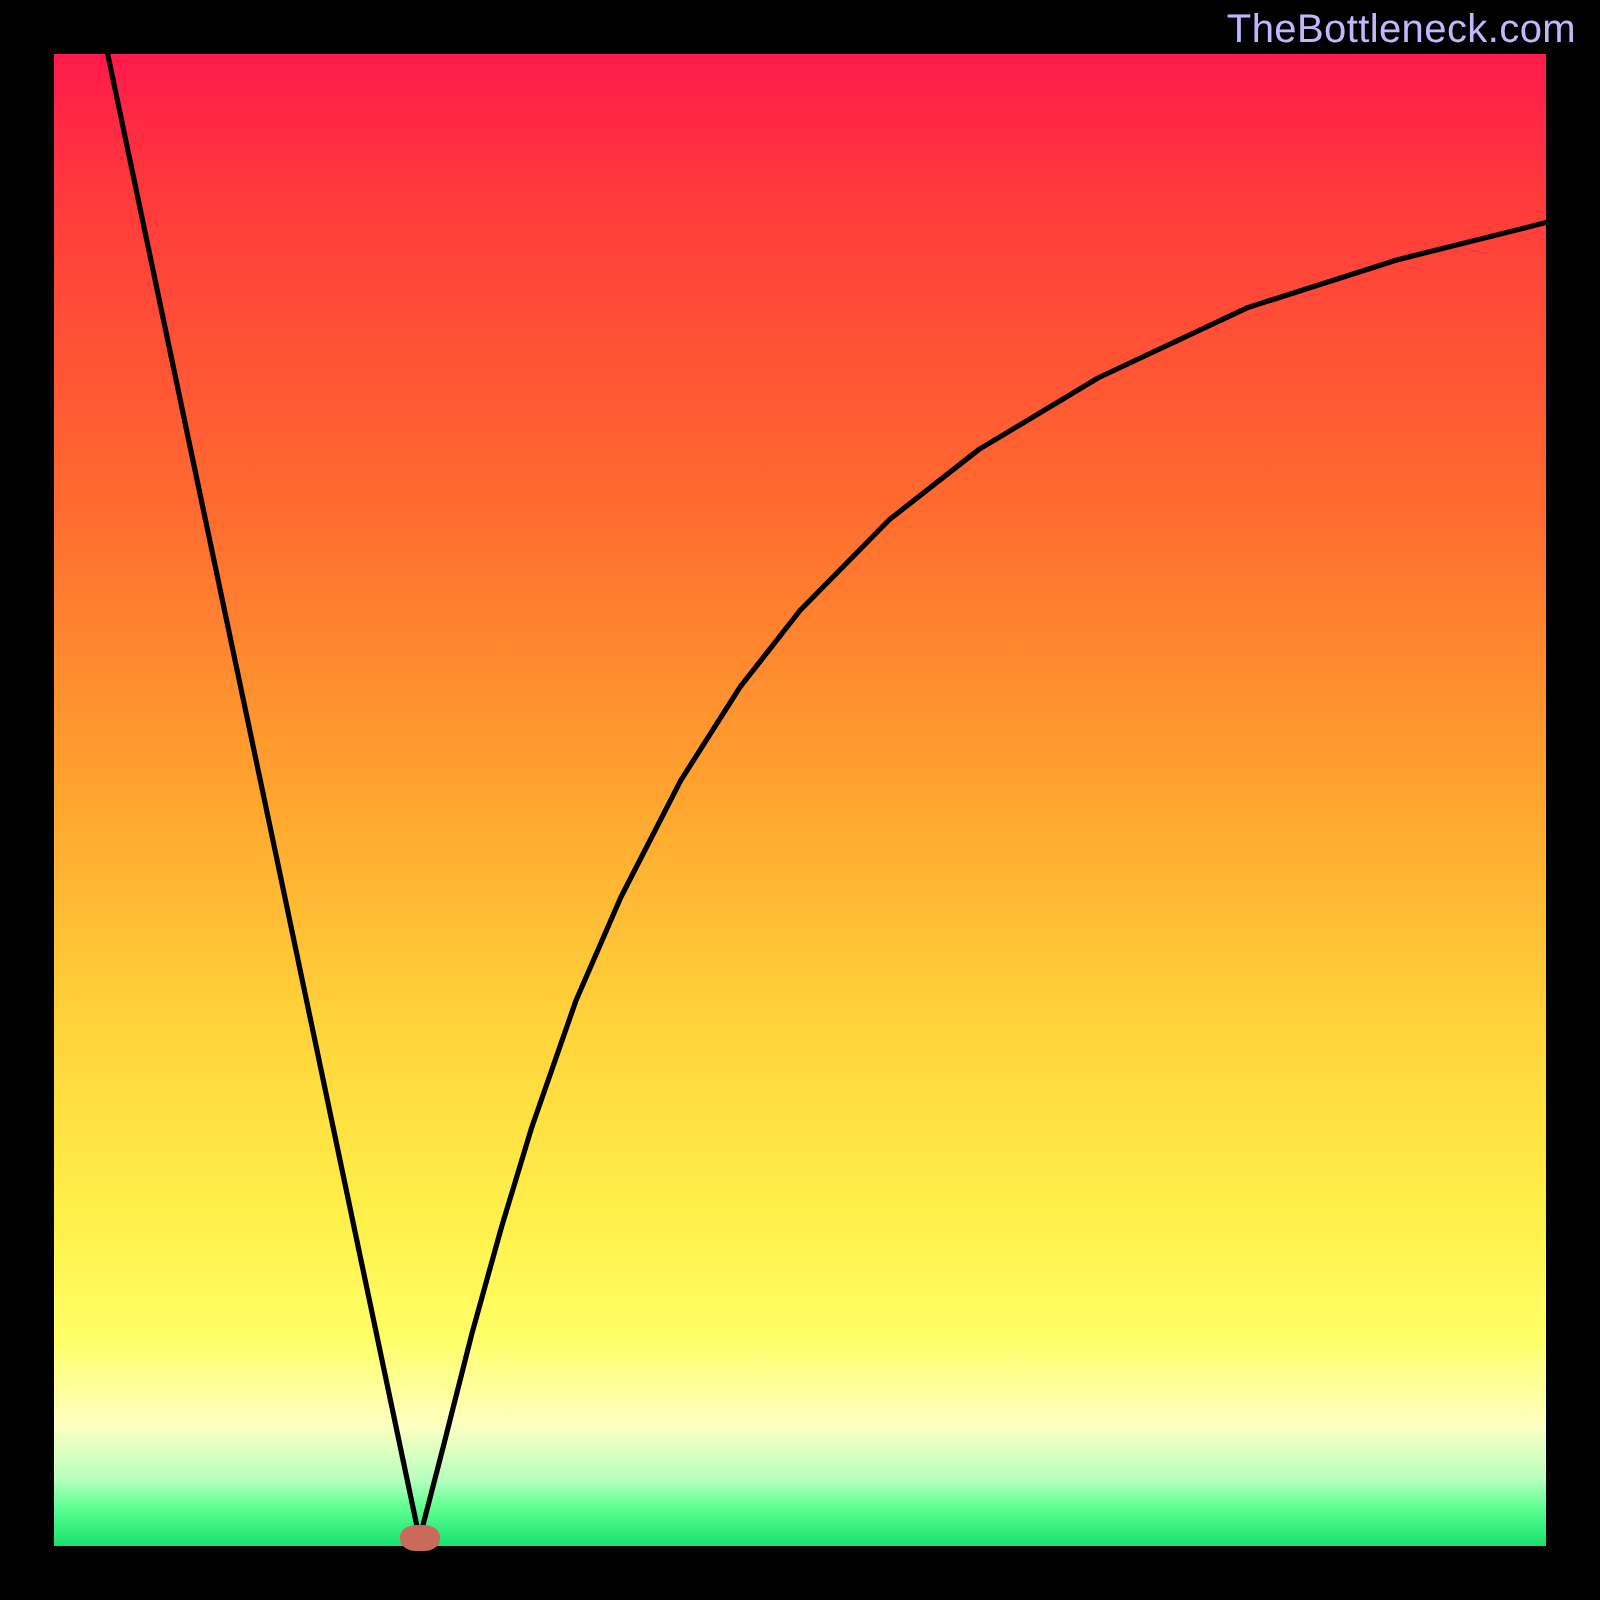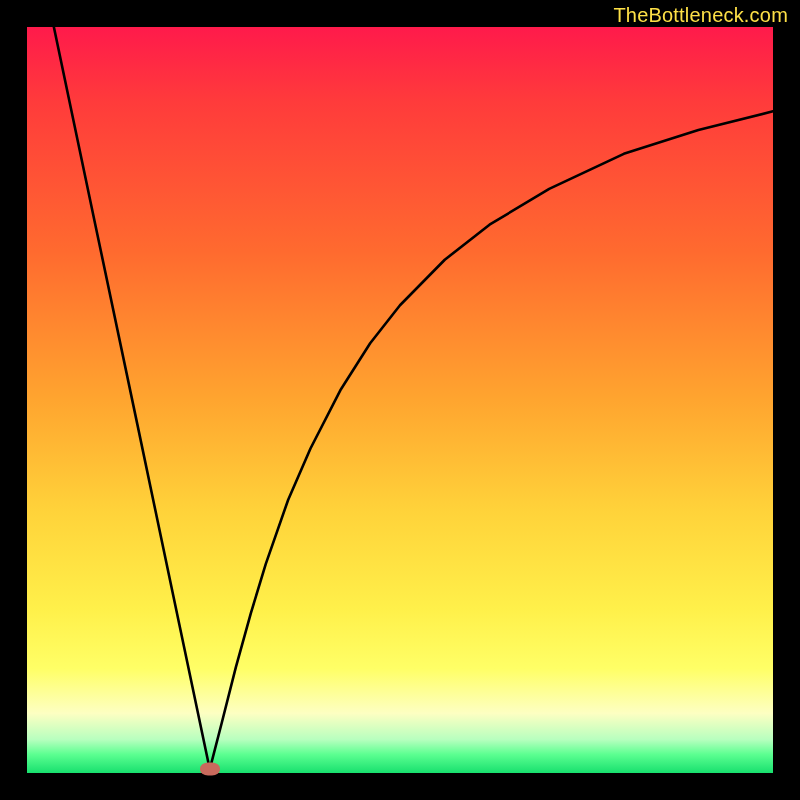--- a/index.html
+++ b/index.html
@@ -14,21 +14,21 @@
   .frame {
     position: relative;
     width: 800px;
     height: 800px;
     background: #000;
   }
   .watermark {
     position: absolute;
     top: 4px;
     right: 12px;
-    color: #fde047;
+    color: #c4b5fd;
     font-size: 20px;
     font-weight: 500;
     z-index: 10;
     letter-spacing: 0.2px;
   }
   .plot-area {
     position: absolute;
     left: 27px;
     top: 27px;
     width: 746px;

